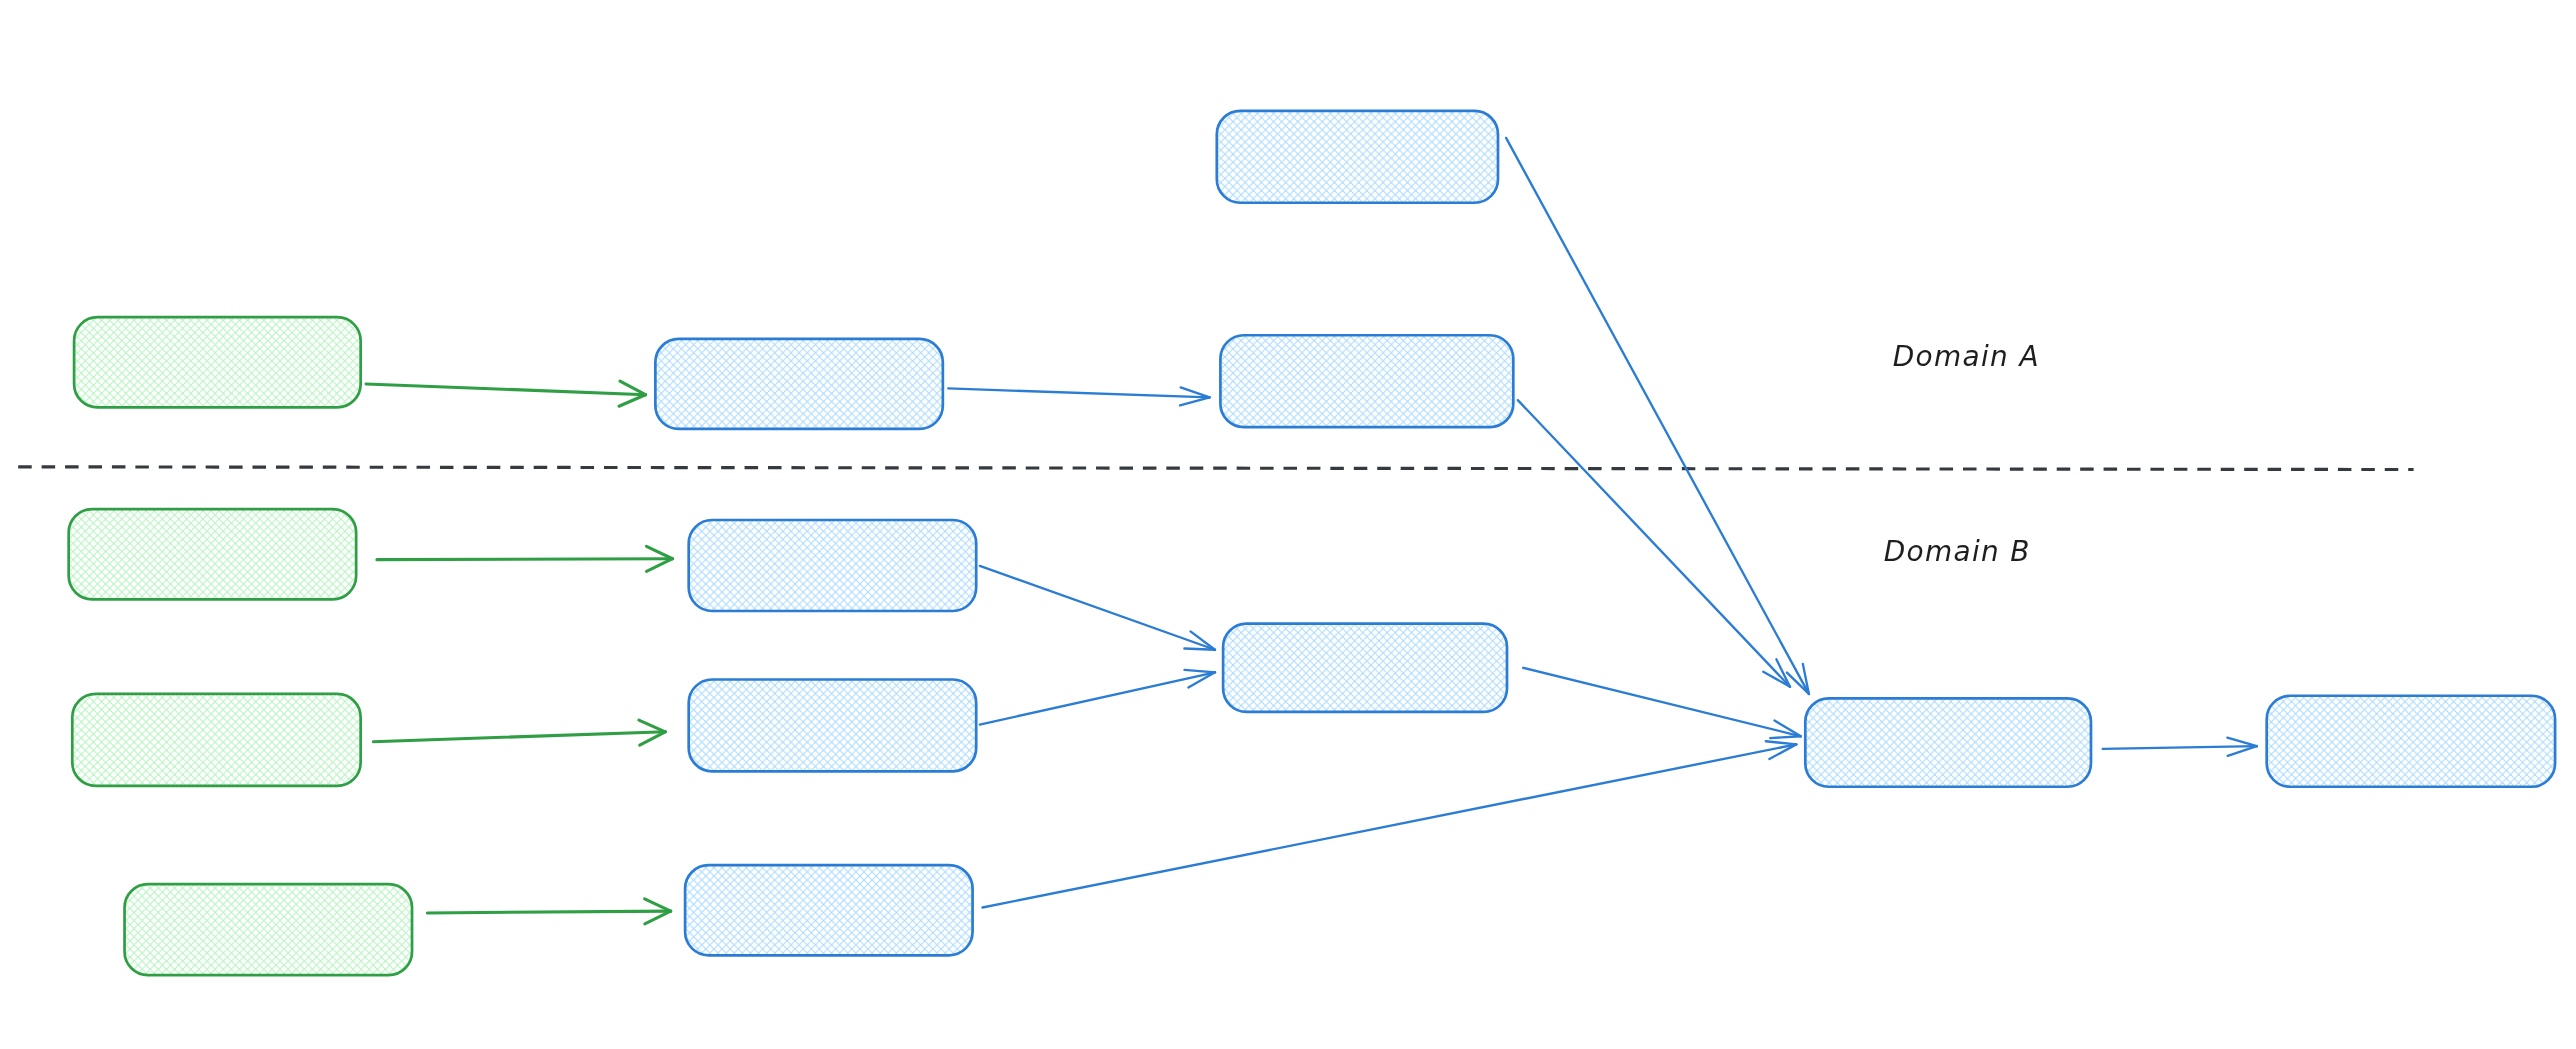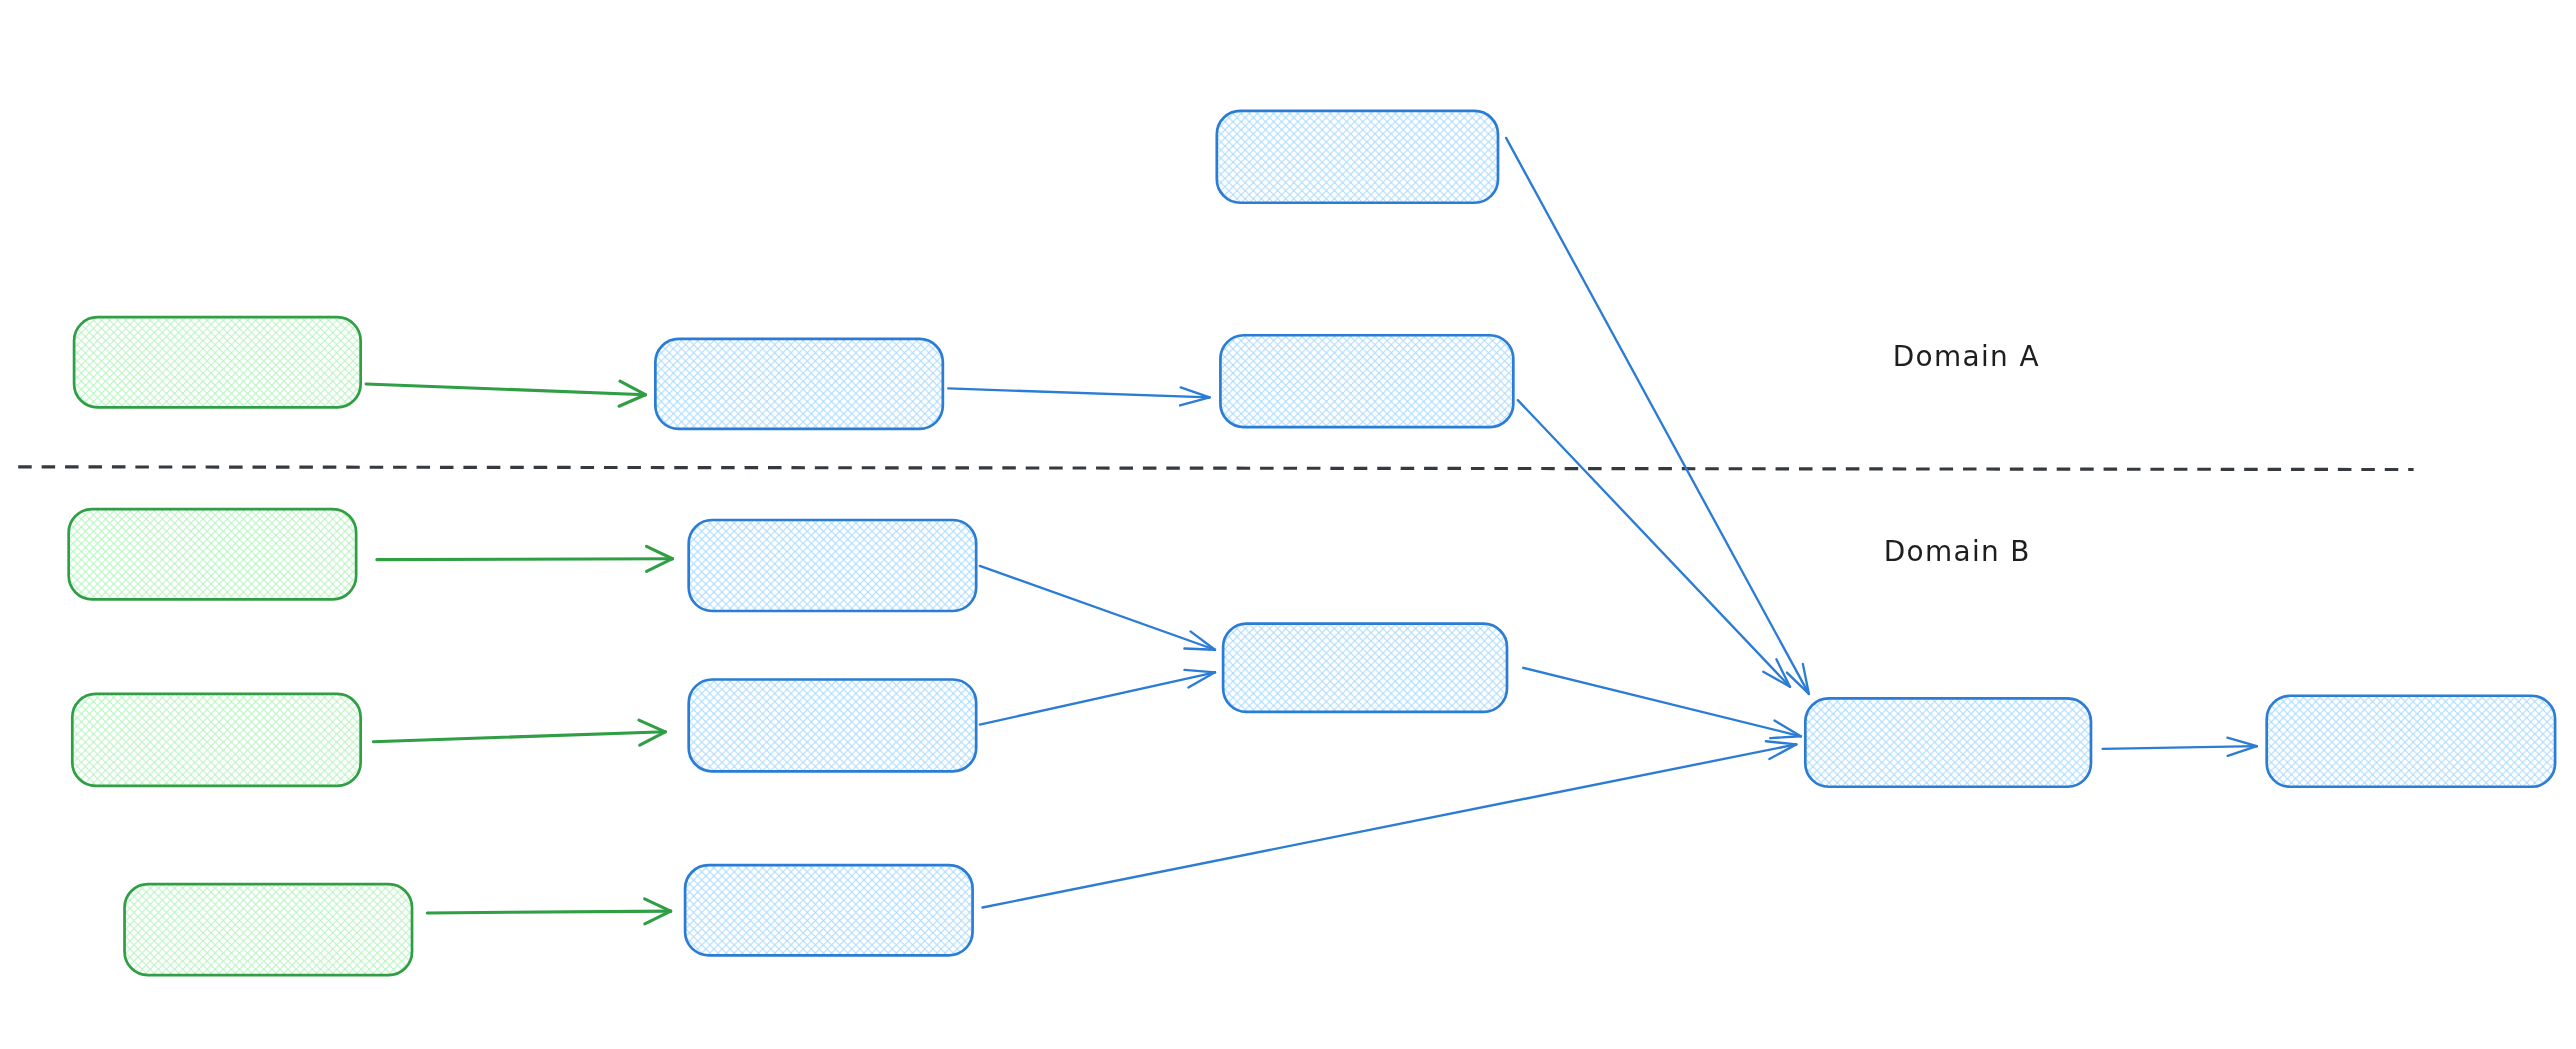--- a/index.html
+++ b/index.html
@@ -3,20 +3,21 @@
 <meta charset="utf-8">
 <style>
   html, body { margin: 0; padding: 0; background: #ffffff; }
   .stage {
     position: relative;
     width: 2576px;
     height: 1049px;
     background: #ffffff;
     overflow: hidden;
     font-family: "DejaVu Sans", sans-serif;
+    font-style: italic;
   }
   svg { display: block; }
 
   
   .node {
     stroke-width: 3;
     stroke-linejoin: round;
   }
   .node.green { stroke: var(--green-stroke); fill: url(#hatch-green); }
   .node.blue  { stroke: var(--blue-stroke);  fill: url(#hatch-blue); }

